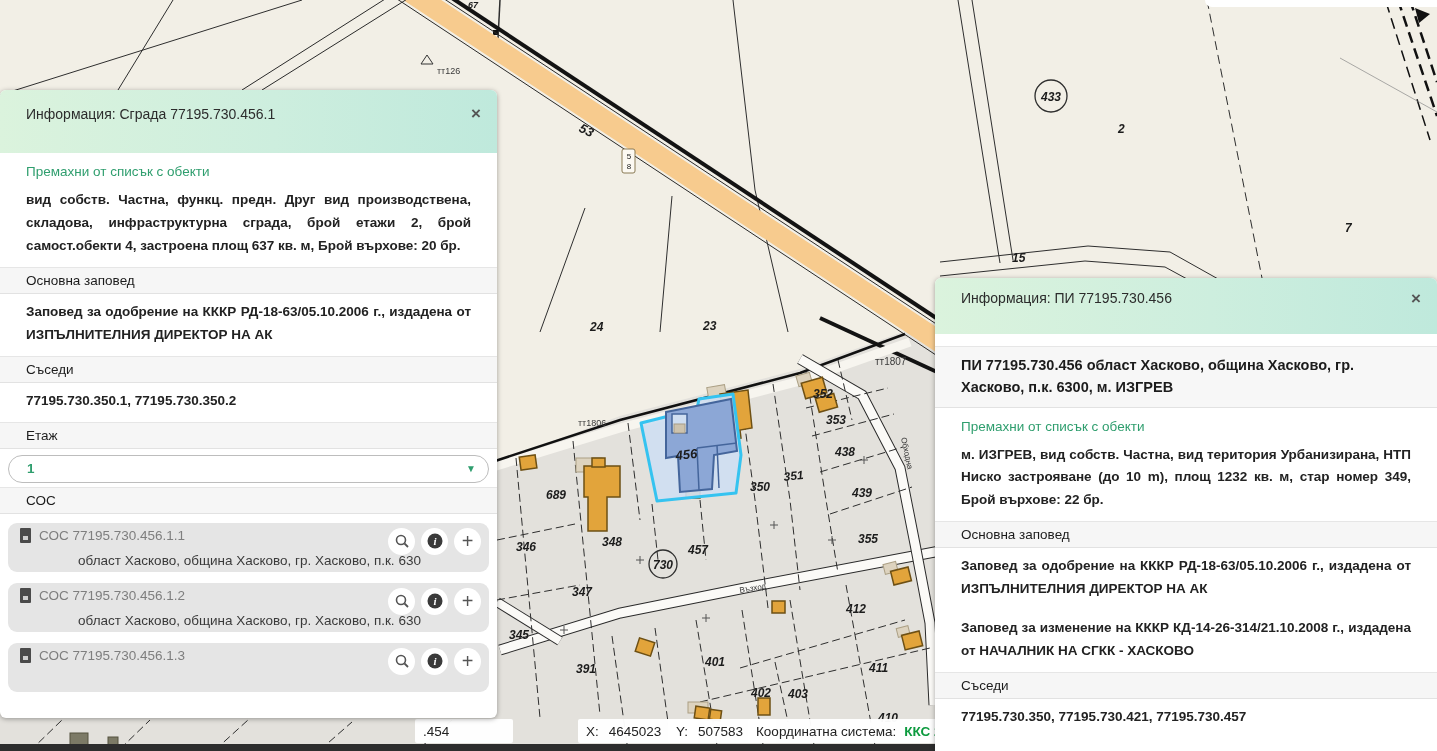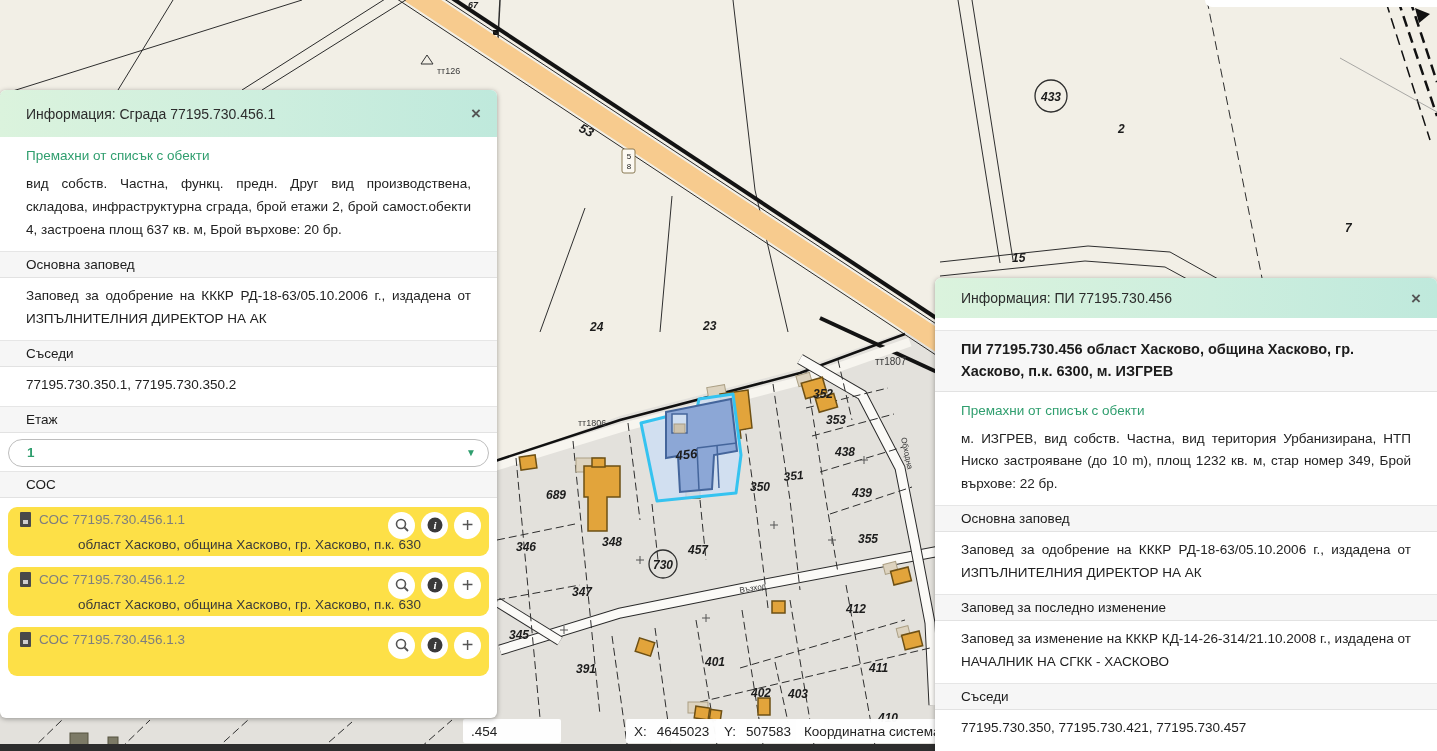--- a/index.html
+++ b/index.html
@@ -7,64 +7,64 @@
     width:1437px;height:751px;position:relative;overflow:hidden;
     font-family:"Liberation Sans","DejaVu Sans",sans-serif;
     background:#f2efe6;
   }
   
   #map{position:absolute;left:0;top:0;width:1437px;height:751px;}
   
   .chip{
     position:absolute;top:719px;height:24px;background:rgba(255,255,255,.97);
     border-radius:2px;display:flex;align-items:center;font-size:13.5px;color:#222;
-    padding:0 8px;white-space:nowrap;overflow:hidden;margin-left:48px;
+    padding:0 8px;white-space:nowrap;overflow:hidden;
   }
   .chip .crs-val{color:#0c9a3e;font-weight:bold;margin-left:8px;}
   .chip .coord-label{margin-right:10px;}
   #bottom-bar{position:absolute;left:0;top:744px;width:1437px;height:7px;background:#2d2d2d;}
   #tr-sliver{position:absolute;left:1205px;top:0;width:232px;height:7px;background:#ffffff;border-radius:0 0 0 10px;}
   
   .panel{
     position:absolute;background:#fff;border-radius:6px;
     box-shadow:0 1px 5px rgba(0,0,0,.35);overflow:hidden;
   }
   #building-panel{left:0;top:90px;width:497px;height:628px;}
   #parcel-panel{left:935px;top:278px;width:502px;height:473px;border-radius:6px 6px 0 0;}
   .panel-header{
     background:linear-gradient(90deg,#dbf3dd 0%,#cdeede 55%,#bfe9dc 100%);
     display:flex;align-items:center;justify-content:space-between;
-    padding:0 16px 0 26px;color:#2c2c2c;font-size:14px;
+    padding:0 16px 16px 26px;color:#2c2c2c;font-size:14px;
   }
   #building-panel .panel-header{height:47px;}
   #parcel-panel .panel-header{height:40px;}
   .close-btn{font-size:17px;color:#555;cursor:pointer;line-height:1;font-weight:bold;}
   .panel-title{
     background:#f7f7f7;border-top:1px solid #e6e6e6;border-bottom:1px solid #e2e2e2;
     margin-top:12px;padding:8px 26px;font-weight:bold;font-size:14.5px;line-height:1.5;color:#1c1c1c;
   }
   .remove-link{color:#2f9e6e;font-size:13.5px;padding:11px 26px 3px;cursor:pointer;}
   .panel p.body-text{
-    margin:0;padding:7px 26px 9px;font-size:13.5px;line-height:1.7;color:#222;text-align:justify;
+    margin:0;padding:7px 26px 9px;font-size:13.5px;line-height:1.7;color:#222;text-align:justify;font-weight:bold;
   }
   .sec-head{
     background:#f6f6f6;border-top:1px solid #e6e6e6;border-bottom:1px solid #e2e2e2;
     padding:5px 26px;font-weight:normal;font-size:13.5px;color:#1c1c1c;
   }
   
   .floor-select{
     margin:6px 8px 4px;border:1px solid #bdbdbd;border-radius:14px;height:26px;
     display:flex;align-items:center;justify-content:space-between;padding:0 12px 0 18px;
     cursor:pointer;background:#fff;
   }
   .floor-select .val{color:#2f9e6e;font-weight:bold;font-size:13.5px;}
   .floor-select .arr{color:#2f9e6e;font-size:10px;}
   
   .sos-item{
-    margin:0 8px 11px;background:#fde047;border-radius:9px;padding:5px 10px 6px 12px;
+    margin:0 8px 11px;background:#e5e5e5;border-radius:9px;padding:5px 10px 6px 12px;
     position:relative;height:38px;
   }
   .sos-item .row1{display:flex;align-items:center;font-size:13.5px;color:#7e7e7e;}
   .bld-ico{width:11px;height:15px;background:#4a4a4a;border-radius:1px;margin-right:8px;position:relative;flex:0 0 auto;}
   .bld-ico::after{content:"";position:absolute;left:3px;bottom:3px;width:5px;height:4px;background:#cfcfcf;}
   .sos-item .row2{font-size:13.5px;color:#3a3a3a;margin-top:10px;white-space:nowrap;overflow:hidden;text-align:center;}
   .sos-btns{position:absolute;right:8px;top:5px;display:flex;gap:6px;}
   .cbtn{width:27px;height:27px;border-radius:50%;background:#fff;display:flex;align-items:center;justify-content:center;cursor:pointer;}
   .cbtn svg{display:block;}
   .cbtn.plus{font-size:20px;color:#555;font-weight:normal;line-height:1;}
@@ -371,18 +371,17 @@
     <span>Информация: ПИ 77195.730.456</span>
     <span class="close-btn">×</span>
   </div>
   <div class="panel-title">ПИ 77195.730.456 област Хасково, община Хасково, гр. Хасково, п.к. 6300, м. ИЗГРЕВ</div>
   <div class="remove-link">Премахни от списък с обекти</div>
   <p class="body-text">м. ИЗГРЕВ, вид собств. Частна, вид територия Урбанизирана, НТП Ниско застрояване (до 10 m), площ 1232 кв. м, стар номер 349, Брой върхове: 22 бр.</p>
 
   <div class="sec-head">Основна заповед</div>
   <p class="body-text">Заповед за одобрение на КККР РД-18-63/05.10.2006 г., издадена от ИЗПЪЛНИТЕЛНИЯ ДИРЕКТОР НА АК</p>
 
-  <div class="sec-head">Заповед за последно изменение</div>
   <p class="body-text">Заповед за изменение на КККР КД-14-26-314/21.10.2008 г., издадена от НАЧАЛНИК НА СГКК - ХАСКОВО</p>
 
   <div class="sec-head">Съседи</div>
   <p class="body-text">77195.730.350, 77195.730.421, 77195.730.457</p>
 </div>
 
 </body></html>

